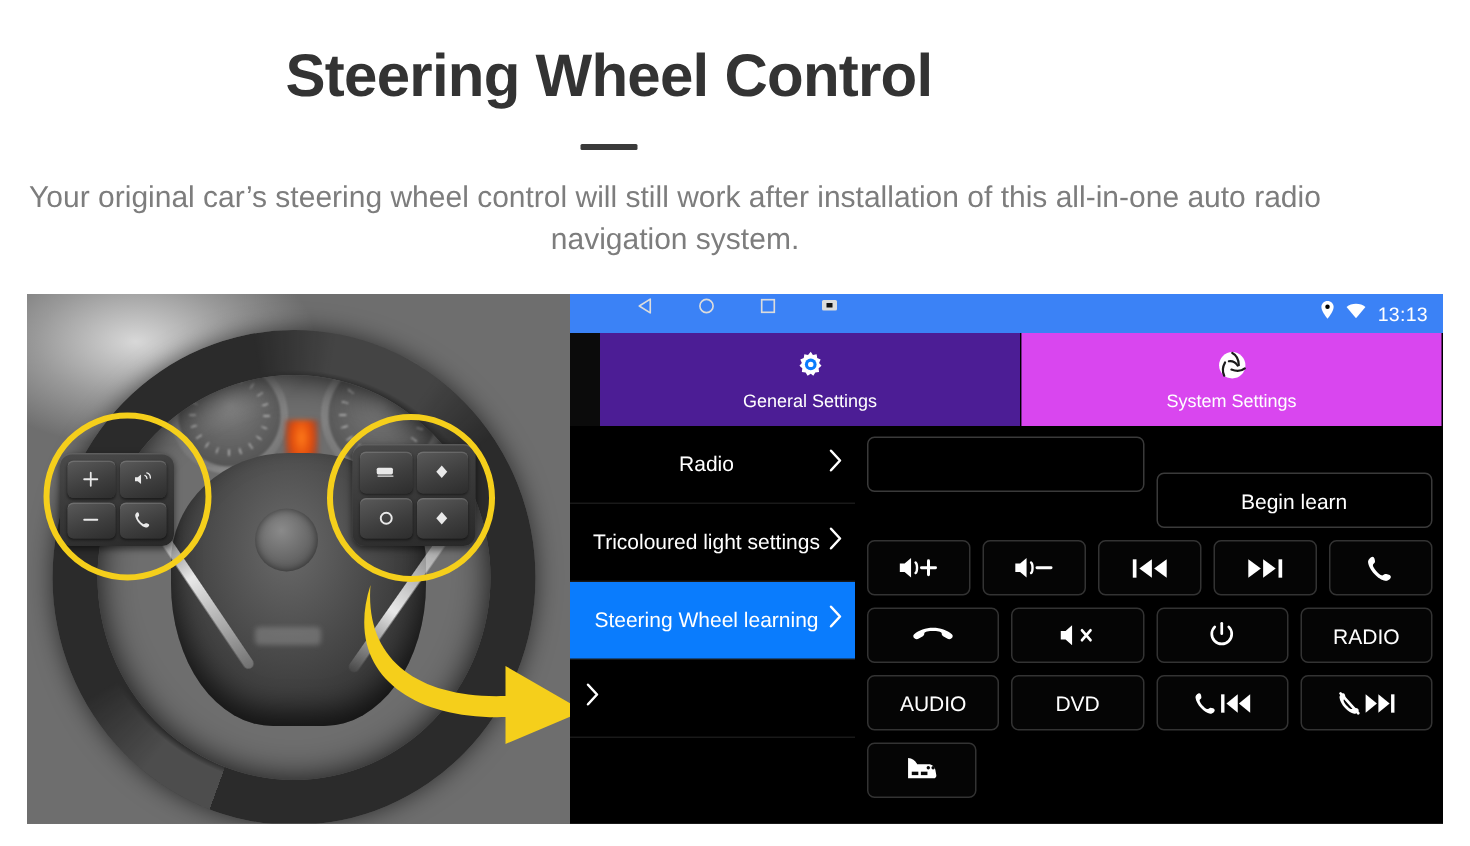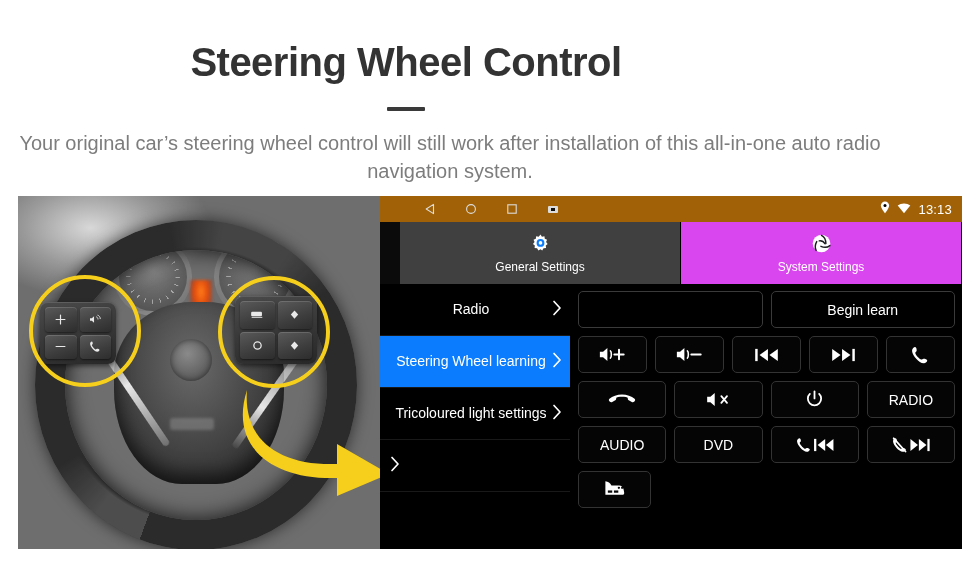--- a/index.html
+++ b/index.html
@@ -4,21 +4,21 @@
 <style>
   * { box-sizing: border-box; margin: 0; padding: 0; }
   html, body {
     width: 980px; height: 564px;
     background: #ffffff;
     font-family: "Liberation Sans", sans-serif;
     overflow: hidden;
   }
 
   
-  .page-header { width: 812px; padding-top: 39px; text-align: center; }
+  .page-header { width: 812px; padding-top: 28px; text-align: center; }
   .page-title {
     font-size: 40px; font-weight: bold; color: #333333;
     letter-spacing: -0.5px; line-height: 1.15;
   }
   .title-rule {
     width: 38px; height: 4px; background: #3a3a3a;
     margin: 22px auto 0 auto; border-radius: 1px;
   }
   .page-subtitle {
     margin: 18px auto 0 auto; width: 900px;
@@ -136,39 +136,39 @@
   .highlight-ring.hr-right { left: 200px; top: 80px; width: 112px; height: 112px; }
 
   .flow-arrow { position: absolute; left: 215px; top: 186px; width: 160px; height: 115px; }
 
   
   .head-unit {
     position: relative; width: 582px; height: 353px;
     background: #0b0b0b; display: flex; flex-direction: column;
   }
   .status-bar {
-    height: 26px; background: #a16207; position: relative;
-    display: flex; align-items: center; flex-shrink: 0;
+    height: 26px; background: #3b82f6; position: relative;
+    display: flex; align-items: flex-start; flex-shrink: 0;
   }
   .nav-keys { display: flex; align-items: center; gap: 26px; margin-left: 42px; }
   .nav-keys .navk { width: 15px; height: 15px; display: flex; align-items: center; justify-content: center; }
   .status-right {
     position: absolute; right: 10px; top: 0; height: 26px;
     display: flex; align-items: center; gap: 7px;
   }
   .status-clock { color: #fff; font-size: 13px; letter-spacing: 0.2px; }
 
   .tabs { display: flex; height: 62px; flex-shrink: 0; }
   .tab {
     flex: 1; display: flex; flex-direction: column;
     align-items: center; justify-content: center; gap: 5px;
     background: #d946ef; color: #ffffff;
     border-right: 1px solid #000;
   }
-  .tab.active { background: #404040; margin-left: 20px; }
+  .tab.active { background: #4c1d95; margin-left: 20px; }
   .tab-label { font-size: 12px; }
   .tab-icon { height: 22px; display: flex; align-items: center; justify-content: center; }
 
   .body-area { flex: 1; display: flex; background: #000; overflow: hidden; }
 
   .menu-list { width: 190px; background: #000; flex-shrink: 0; }
   .menu-item {
     height: 52px; border-bottom: 1px solid #191919;
     display: flex; align-items: center; justify-content: space-between;
     padding: 0 8px 0 10px; color: #ffffff;
@@ -181,21 +181,21 @@
 
   .panel { flex: 1; padding: 7px 7px 0 8px; background: #000; }
   .panel-row { display: flex; gap: 8px; margin-bottom: 8px; }
   .field-box {
     height: 37px; border: 1px solid #3a3a3a; border-radius: 5px;
     background: #000; flex: 1;
   }
   .btn-wide {
     height: 37px; border: 1px solid #3a3a3a; border-radius: 5px;
     background: #000; color: #fff; font-size: 14px;
-    display: flex; align-items: center; justify-content: center; flex: 1;
+    display: flex; align-items: center; justify-content: center; flex: 1; margin-top: 24px;
   }
   .grid-row { display: flex; gap: 8px; margin-bottom: 8px; }
   .key-btn {
     flex: 1; height: 37px; border: 1px solid #333333; border-radius: 5px;
     background: #050505; color: #ffffff; font-size: 14px;
     display: flex; align-items: center; justify-content: center; gap: 3px;
   }
   .key-btn.solo { flex: 0 0 73px; }
   .key-btn svg { display: block; }
 </style>
@@ -354,30 +354,30 @@
 
       <div class="menu-list">
         <div class="menu-item">
           <span class="mi-label">Radio</span>
           <span class="chev">
             <svg width="10" height="16" viewBox="0 0 10 16">
                 <path d="M2 1.5 8 8l-6 6.5" fill="none" stroke="#fff" stroke-width="1.7" stroke-linecap="round" stroke-linejoin="round"></path>
               </svg>
           </span>
         </div>
-        <div class="menu-item selected">
-          <span class="mi-label">Steering Wheel learning</span>
+        <div class="menu-item">
+          <span class="mi-label">Tricoloured light settings</span>
           <span class="chev">
             <svg width="10" height="16" viewBox="0 0 10 16">
                 <path d="M2 1.5 8 8l-6 6.5" fill="none" stroke="#fff" stroke-width="1.7" stroke-linecap="round" stroke-linejoin="round"></path>
               </svg>
           </span>
         </div>
-        <div class="menu-item">
-          <span class="mi-label">Tricoloured light settings</span>
+        <div class="menu-item selected">
+          <span class="mi-label">Steering Wheel learning</span>
           <span class="chev">
             <svg width="10" height="16" viewBox="0 0 10 16">
                 <path d="M2 1.5 8 8l-6 6.5" fill="none" stroke="#fff" stroke-width="1.7" stroke-linecap="round" stroke-linejoin="round"></path>
               </svg>
           </span>
         </div>
         <div class="menu-item">
           <span class="chev">
             <svg width="10" height="16" viewBox="0 0 10 16">
                 <path d="M2 1.5 8 8l-6 6.5" fill="none" stroke="#fff" stroke-width="1.7" stroke-linecap="round" stroke-linejoin="round"></path>

